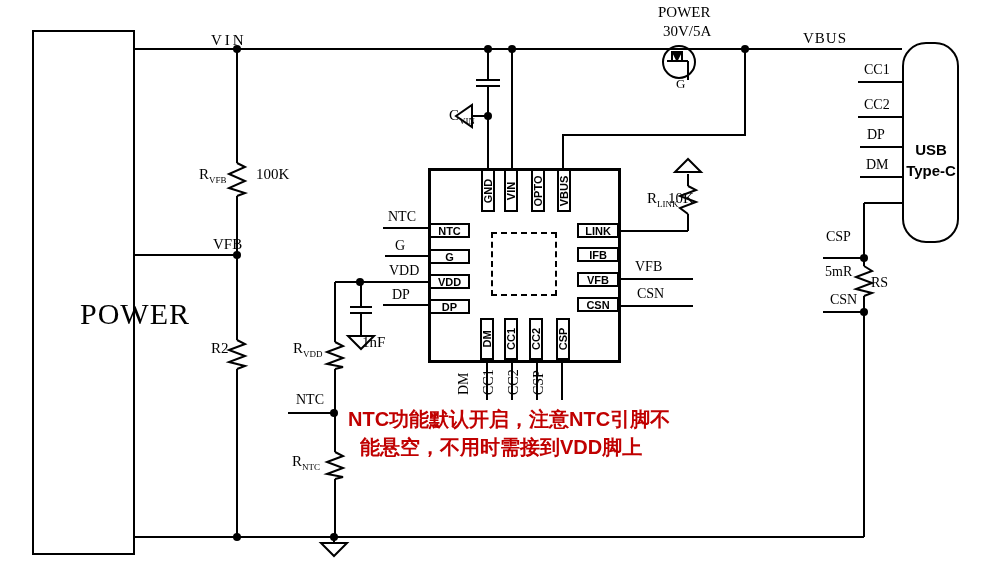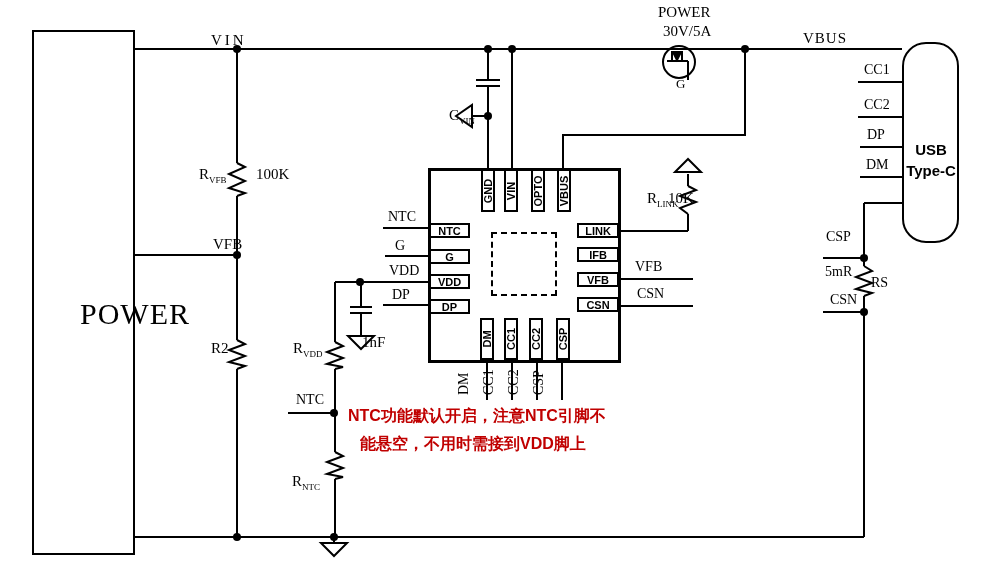--- a/index.html
+++ b/index.html
@@ -22,21 +22,21 @@
        display:flex;align-items:center;justify-content:center;
        font-family:"Liberation Sans","DejaVu Sans",sans-serif;font-size:11px;font-weight:bold;}
   .pin.v span{transform:rotate(-90deg);white-space:nowrap;}
   .pin.t{top:169px;width:14px;height:43px;}
   .pin.b{top:318px;width:14px;height:42px;}
   .pin.l{left:429px;width:41px;height:15px;}
   .pin.r{left:577px;width:42px;height:15px;}
   
   .vlbl{position:absolute;font-size:14px;white-space:nowrap;transform:rotate(-90deg);transform-origin:left bottom;}
   .ann{position:absolute;font-family:"Liberation Sans","DejaVu Sans",sans-serif;
-       font-size:16px;font-weight:bold;color:#c00000;white-space:nowrap;}
+       font-size:20px;font-weight:bold;color:#c00000;white-space:nowrap;}
 </style>
 </head>
 <body>
 
 <div id="canvas">
 
   <svg class="layer" width="1001" height="565" viewBox="0 0 1001 565" stroke="#000" stroke-width="2" fill="none">
 
     <g>
       <path d="M134,49 H902"></path>
@@ -229,20 +229,20 @@
   <div class="lbl" style="left:199px;top:167px;"><span>R</span><sub>VFB</sub></div>
   <div class="lbl" style="left:256px;top:167px;">100K</div>
   <div class="lbl" style="left:211px;top:341px;">R2</div>
   <div class="lbl" style="left:449px;top:68px;margin-top:40px;"><span>C</span><sub>VIN</sub></div>
   <div class="lbl" style="left:658px;top:5px;">POWER</div>
   <div class="lbl" style="left:655px;top:24px;margin-left:8px;">30V/5A</div>
   <div class="lbl" style="left:647px;top:191px;"><span>R</span><sub>LINK</sub></div>
   <div class="lbl" style="left:668px;top:191px;">10K</div>
   <div class="lbl" style="left:362px;top:315px;margin-top:20px;">1nF</div>
   <div class="lbl" style="left:293px;top:341px;"><span>R</span><sub>VDD</sub></div>
-  <div class="lbl" style="left:292px;top:454px;margin-top:20px;"><span>R</span><sub>NTC</sub></div>
+  <div class="lbl" style="left:292px;top:454px;"><span>R</span><sub>NTC</sub></div>
   <div class="lbl sm" style="left:825px;top:265px;">5mR</div>
   <div class="lbl sm" style="left:871px;top:276px;">RS</div>
 
   <div class="ann" style="left:348px;top:406px;">NTC功能默认开启，注意NTC引脚不</div>
   <div class="ann" style="left:360px;top:434px;">能悬空，不用时需接到VDD脚上</div>
 
 </div>
 
 </body></html>

